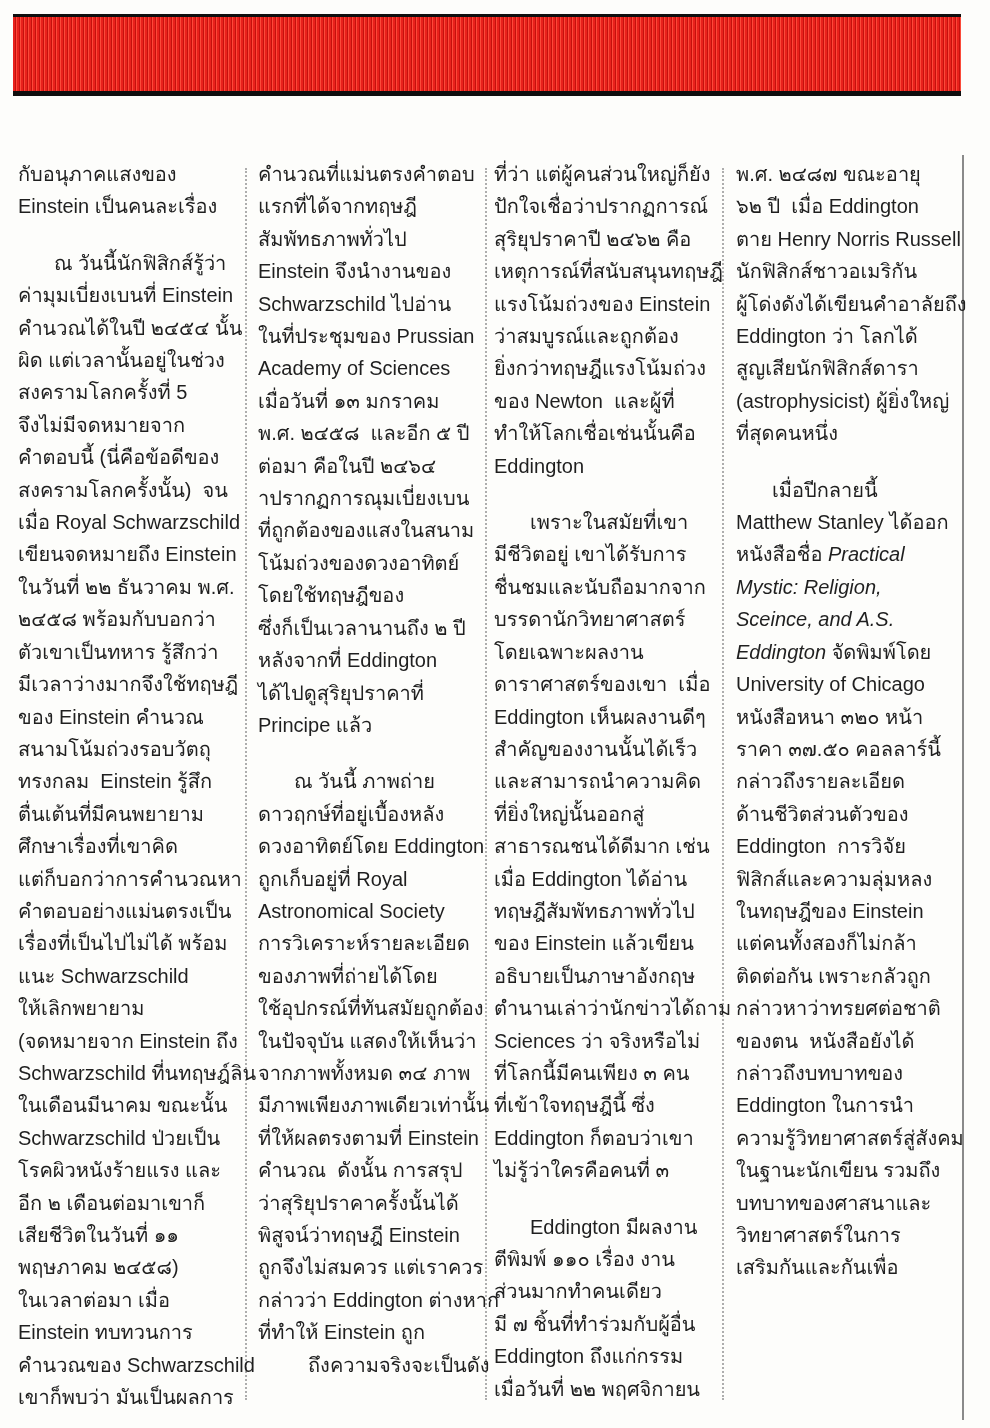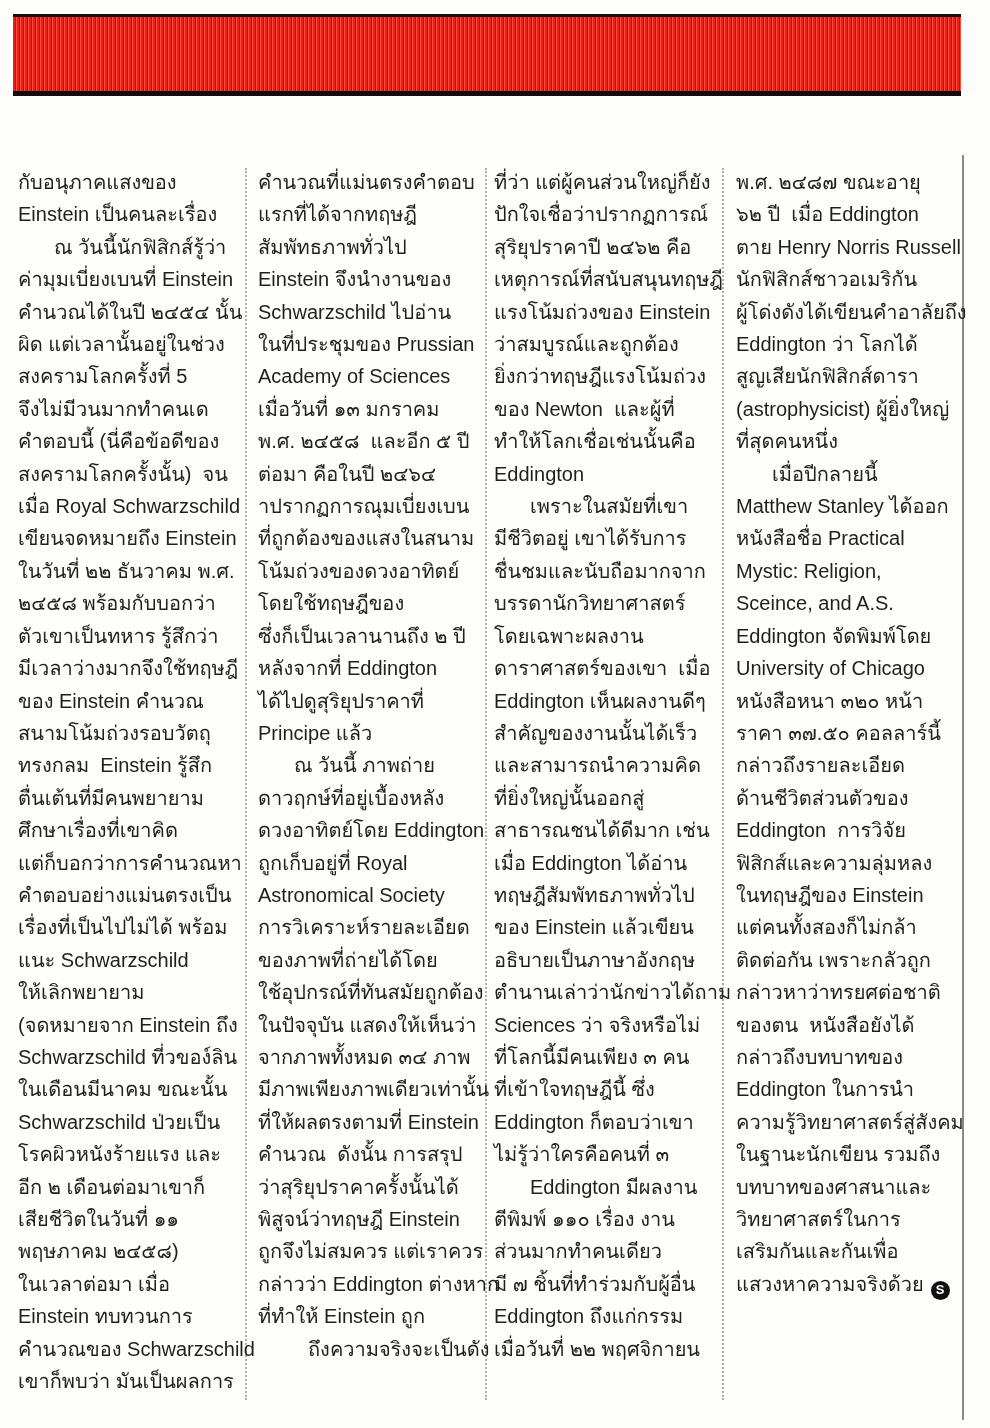--- a/index.html
+++ b/index.html
@@ -21,30 +21,30 @@
     position: absolute; left: 13px; top: 14px; width: 948px; height: 82px;
     box-sizing: border-box;
     border-top: 3px solid #0f0f0f;
     border-bottom: 5px solid #0f0f0f;
     background: repeating-linear-gradient(90deg,
       var(--banner-red) 0px, var(--banner-red) 2px,
       var(--banner-stripe-dark) 2px, var(--banner-stripe-dark) 3px,
       var(--banner-stripe-light) 3px, var(--banner-stripe-light) 4px);
   }
   .col {
-    position: absolute; top: 166px; font-size: 20px; line-height: 32.4px;
+    position: absolute; top: 158px; font-size: 20px; line-height: 32.4px;
   }
   .col-0 { left: 18px;  width: 224px; }
   .col-1 { left: 258px; width: 224px; }
   .col-2 { left: 494px; width: 228px; }
   .col-3 { left: 736px; width: 226px; }
   .line { white-space: pre; }
-  .indent  { padding-left: 36px; }
+  .indent  { padding-left: 36px; margin-top: 24px; }
   .indent2 { padding-left: 50px; }
-  .it { }
+  .it { font-style: italic; }
   .divider {
     position: absolute; top: 168px; height: 1232px; width: 0;
     border-left: 2px dotted var(--divider);
   }
   .div-0 { left: 245px; }
   .div-1 { left: 485px; }
   .div-2 { left: 722px; }
   .page-edge {
     position: absolute; left: 962px; top: 155px; width: 2px; height: 1265px;
     background: var(--edge);
@@ -68,41 +68,41 @@
 
 <div>
   <div class="col col-0">
       <div class="line"><span>กับอนุภาคแสงของ</span></div>
       <div class="line"><span>Einstein เป็นคนละเรื่อง</span></div>
       <div class="line indent"><span>ณ วันนี้นักฟิสิกส์รู้ว่า</span></div>
       <div class="line"><span>ค่ามุมเบี่ยงเบนที่ Einstein</span></div>
       <div class="line"><span>คำนวณได้ในปี ๒๔๕๔ นั้น</span></div>
       <div class="line"><span>ผิด แต่เวลานั้นอยู่ในช่วง</span></div>
       <div class="line"><span>สงครามโลกครั้งที่ 5</span></div>
-      <div class="line"><span>จึงไม่มีวนมากทำคนเด</span></div>
+      <div class="line"><span>จึงไม่มีจดหมายจาก</span></div>
       <div class="line"><span>คำตอบนี้ (นี่คือข้อดีของ</span></div>
       <div class="line"><span>สงครามโลกครั้งนั้น)  จน</span></div>
       <div class="line"><span>เมื่อ Royal Schwarzschild</span></div>
       <div class="line"><span>เขียนจดหมายถึง Einstein</span></div>
       <div class="line"><span>ในวันที่ ๒๒ ธันวาคม พ.ศ.</span></div>
       <div class="line"><span>๒๔๕๘ พร้อมกับบอกว่า</span></div>
       <div class="line"><span>ตัวเขาเป็นทหาร รู้สึกว่า</span></div>
       <div class="line"><span>มีเวลาว่างมากจึงใช้ทฤษฎี</span></div>
       <div class="line"><span>ของ Einstein คำนวณ</span></div>
       <div class="line"><span>สนามโน้มถ่วงรอบวัตถุ</span></div>
       <div class="line"><span>ทรงกลม  Einstein รู้สึก</span></div>
       <div class="line"><span>ตื่นเต้นที่มีคนพยายาม</span></div>
       <div class="line"><span>ศึกษาเรื่องที่เขาคิด</span></div>
       <div class="line"><span>แต่ก็บอกว่าการคำนวณหา</span></div>
       <div class="line"><span>คำตอบอย่างแม่นตรงเป็น</span></div>
       <div class="line"><span>เรื่องที่เป็นไปไม่ได้ พร้อม</span></div>
       <div class="line"><span>แนะ Schwarzschild</span></div>
       <div class="line"><span>ให้เลิกพยายาม</span></div>
       <div class="line"><span>(จดหมายจาก Einstein ถึง</span></div>
-      <div class="line"><span>Schwarzschild ที่วของ์ลิน</span></div>
+      <div class="line"><span>Schwarzschild ที่นทฤษฎ์ลิน</span></div>
       <div class="line"><span>ในเดือนมีนาคม ขณะนั้น</span></div>
       <div class="line"><span>Schwarzschild ป่วยเป็น</span></div>
       <div class="line"><span>โรคผิวหนังร้ายแรง และ</span></div>
       <div class="line"><span>อีก ๒ เดือนต่อมาเขาก็</span></div>
       <div class="line"><span>เสียชีวิตในวันที่ ๑๑</span></div>
       <div class="line"><span>พฤษภาคม ๒๔๕๘)</span></div>
       <div class="line"><span>ในเวลาต่อมา เมื่อ</span></div>
       <div class="line"><span>Einstein ทบทวนการ</span></div>
       <div class="line"><span>คำนวณของ Schwarzschild</span></div>
       <div class="line"><span>เขาก็พบว่า มันเป็นผลการ</span></div>
@@ -213,15 +213,14 @@
       <div class="line"><span>ติดต่อกัน เพราะกลัวถูก</span></div>
       <div class="line"><span>กล่าวหาว่าทรยศต่อชาติ</span></div>
       <div class="line"><span>ของตน  หนังสือยังได้</span></div>
       <div class="line"><span>กล่าวถึงบทบาทของ</span></div>
       <div class="line"><span>Eddington ในการนำ</span></div>
       <div class="line"><span>ความรู้วิทยาศาสตร์สู่สังคม</span></div>
       <div class="line"><span>ในฐานะนักเขียน รวมถึง</span></div>
       <div class="line"><span>บทบาทของศาสนาและ</span></div>
       <div class="line"><span>วิทยาศาสตร์ในการ</span></div>
       <div class="line"><span>เสริมกันและกันเพื่อ</span></div>
-      <div class="line"><span>แสวงหาความจริงด้วย</span><span class="endmark">S</span></div>
     </div>
 </div>
 
 </body></html>

